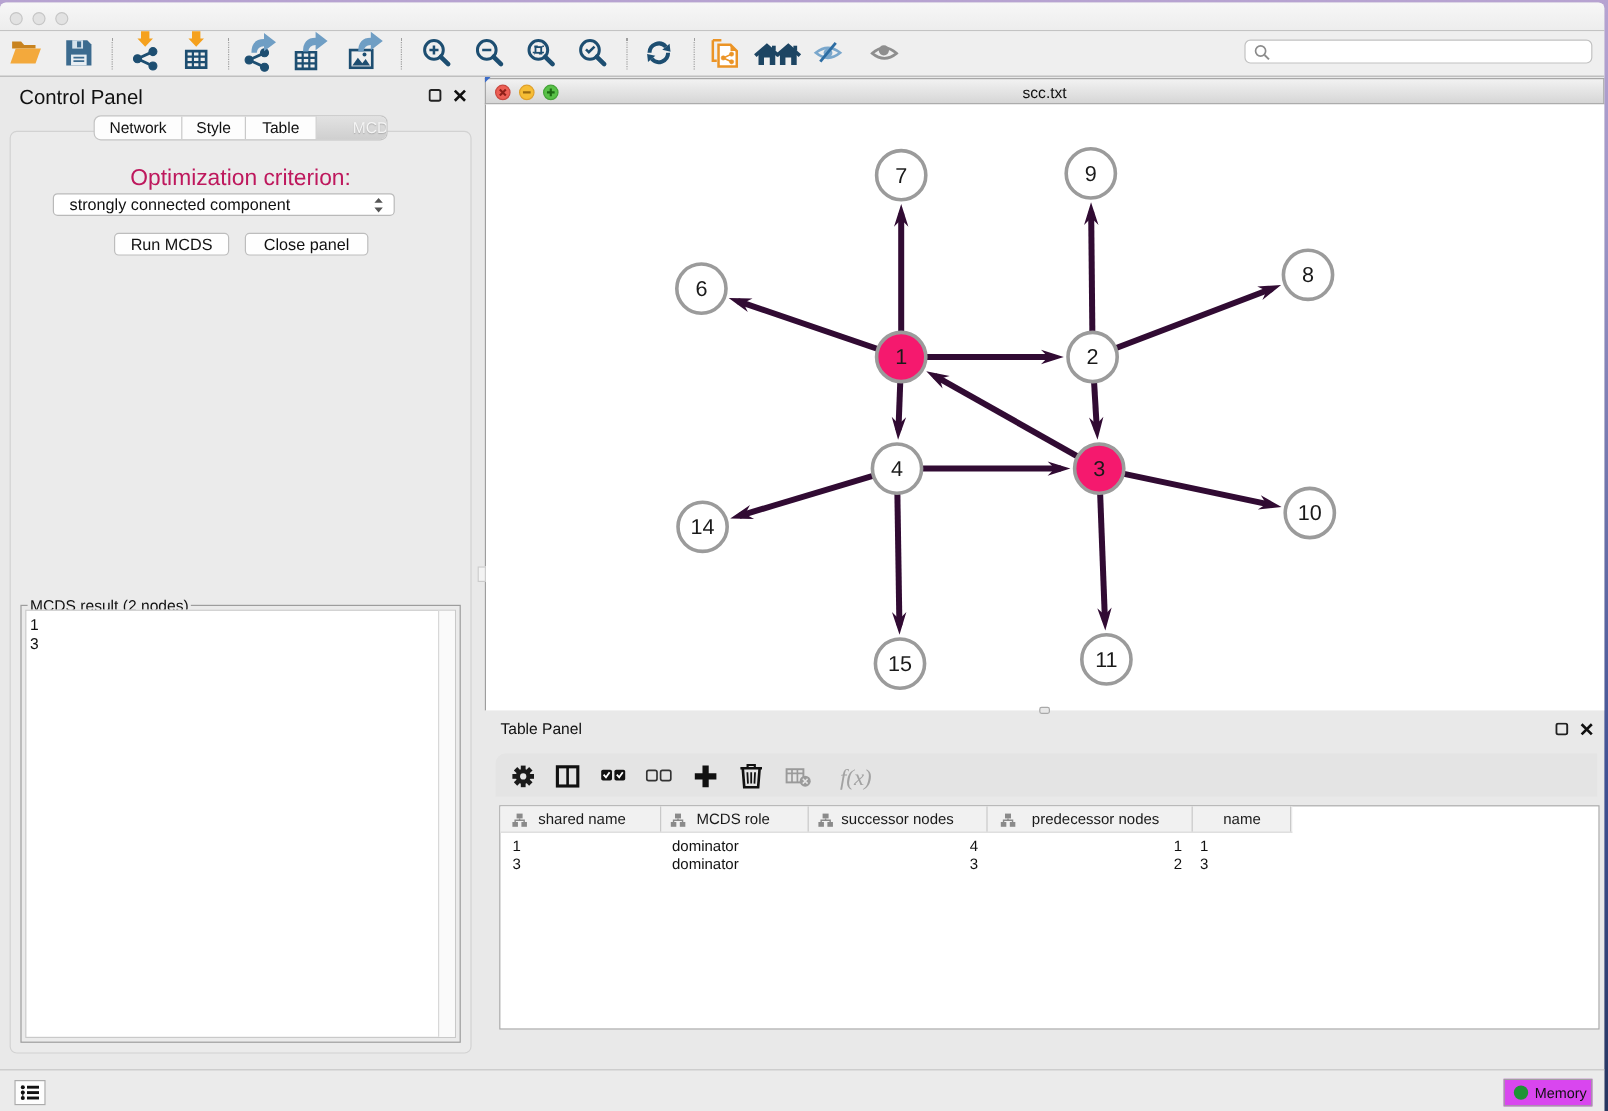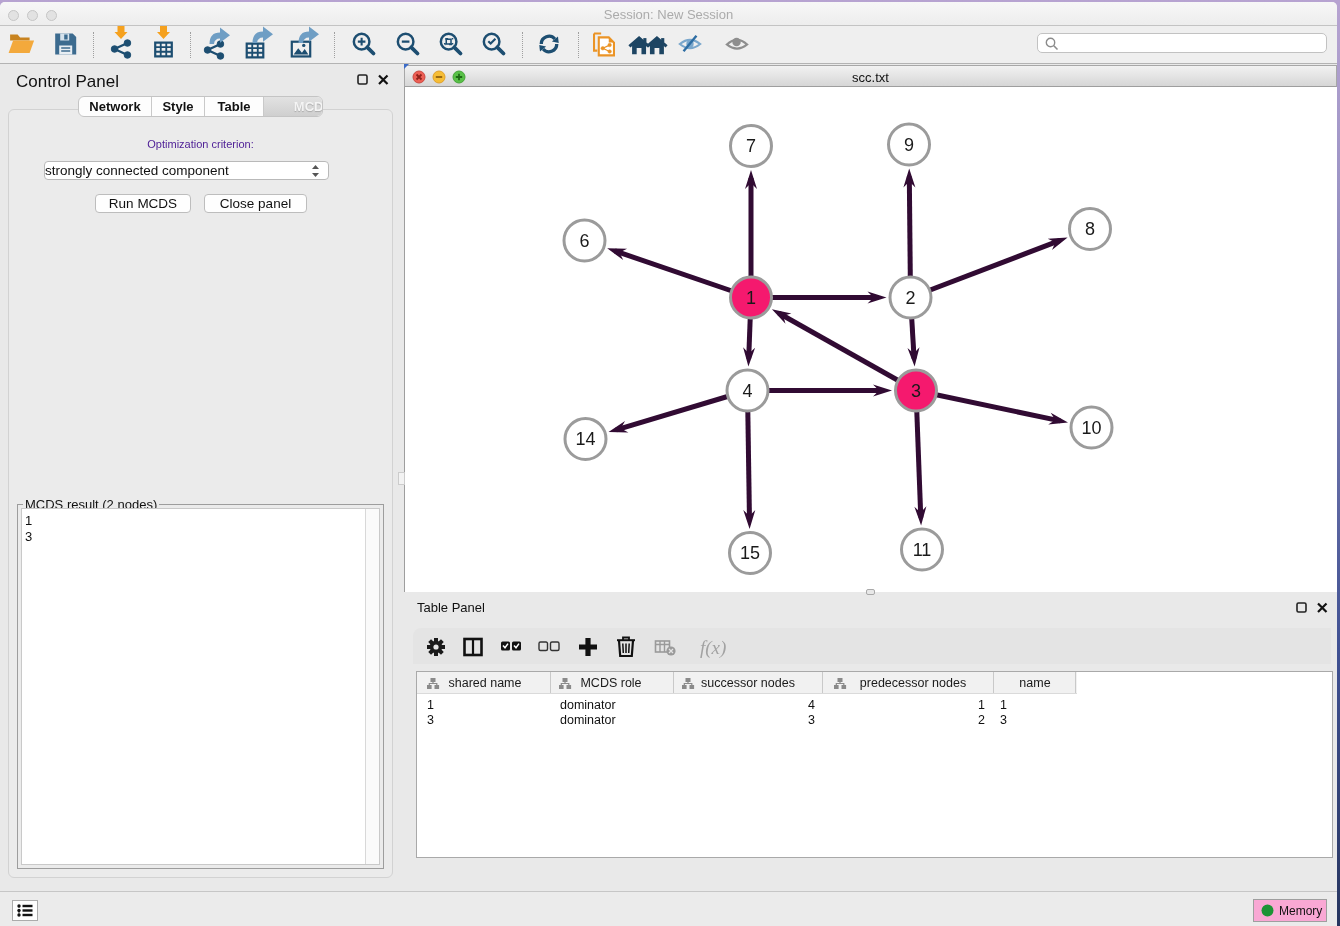--- a/index.html
+++ b/index.html
@@ -20,31 +20,31 @@
   background:#efefef; border-bottom:1px solid #b3b3b3; }
 .tsep { position:absolute; top:6px; height:26px; width:0;
   border-left:1px dotted #9f9f9f; }
 .searchbox { position:absolute; left:1037px; top:7px; width:290px; height:20px;
   background:#fff; border:1px solid #c2c2c2; border-radius:5px; }
 
 .cp-head { position:absolute; left:16px; top:70px; font-size:17px; color:#111; }
 
 .tabs { position:absolute; left:78px; top:94px; height:21px; display:flex;
   border:1px solid #c4c4c4; border-radius:6px; overflow:hidden; background:#fdfdfd;
-  font-size:13px; font-weight:bold; z-index:3; }
+  font-size:13px; font-weight:normal; z-index:3; }
 .tabs .tab { display:flex; align-items:center; justify-content:center;
   border-right:1px solid #c9c9c9; color:#111; }
 .tabs .tab:last-child { border-right:none; }
 .cp-box { position:absolute; left:8px; top:107px; width:385px; height:769px;
   background:#ebebeb; border:1px solid #d2d2d2; border-radius:6px; }
 .opt-label { position:absolute; left:0; top:28px; width:100%; text-align:center;
-  font-size:11px; color:#4c1d95; }
+  font-size:19px; color:#be185d; }
 .dropdown { position:absolute; left:35px; top:51px; width:285px; height:19px;
   background:#fff; border:1px solid #b9b9b9; border-radius:4px;
-  font-size:13.5px; color:#111; line-height:17px; }
+  font-size:13.5px; color:#111; line-height:17px; padding-left:13px; }
 .btn { position:absolute; height:19px; background:#fefefe; border:1px solid #bdbdbd;
   border-radius:4px; font-size:13.5px; color:#111; text-align:center; line-height:17px; }
 .fieldset { position:absolute; left:8px; top:394px; width:367px; height:365px;
   border:1px solid #9d9d9d; }
 .fieldset .legend { position:absolute; left:5px; top:-8px; background:#ebebeb;
   padding:0 2px; font-size:13px; color:#111; }
 .fs-inner { position:absolute; left:3px; top:3px; right:3px; bottom:3px;
   background:#fff; border:1px solid #c9c9c9; font-size:13px; color:#111; }
 .fs-scroll { position:absolute; top:0; right:0; width:14px; height:100%;
   background:#fafafa; border-left:1px solid #d8d8d8; }
@@ -74,34 +74,33 @@
 .btabs { position:absolute; left:289px; top:273px; height:21px; display:flex;
   border:1px solid #c4c4c4; border-radius:6px; overflow:hidden; background:#fdfdfd;
   font-size:13px; font-weight:bold; }
 .btabs .tab { display:flex; align-items:center; justify-content:center;
   border-right:1px solid #c9c9c9; color:#111; }
 .btabs .tab:last-child { border-right:none; }
 
 .statusbar { position:absolute; left:0; top:889px; width:100%; height:35px;
   background:#ebebeb; border-top:1px solid #c6c6c6; }
 .memory { position:absolute; right:10px; top:7px; width:74px; height:23px;
-  background:#f9a8d4; border:1px solid #9f9f9f; font-size:12px; color:#111;margin-left:44px; }
+  background:#d946ef; border:1px solid #9f9f9f; font-size:12px; color:#111;margin-left:44px; }
 .listbtn { position:absolute; left:12px; top:8px; width:26px; height:21px;
   background:#fdfdfd; border:1px solid #ababab; }
 svg text { font-family:"Liberation Sans", sans-serif; }
 </style>
 </head>
 <body>
 <div class="app">
 
   <div class="titlebar">
     <div class="tl" style="left:8px;"></div>
     <div class="tl" style="left:27px;"></div>
     <div class="tl" style="left:46px;"></div>
-    <div class="title-text">Session: New Session</div>
   </div>
 
   <div class="toolbar" id="maintoolbar">
     <svg width="760" height="38" viewBox="0 0 760 38" style="position:absolute;left:0;top:-1px;">
       <defs>
         <g id="shareic">
           <circle cx="-7" cy="0" r="3.6"></circle>
             <circle cx="7" cy="-6.5" r="3.6"></circle>
             <circle cx="7" cy="6.5" r="3.6"></circle>
           <path d="M-7 0 L7 -6.5 M-7 0 L7 6.5" stroke-width="2.6" fill="none"></path>

